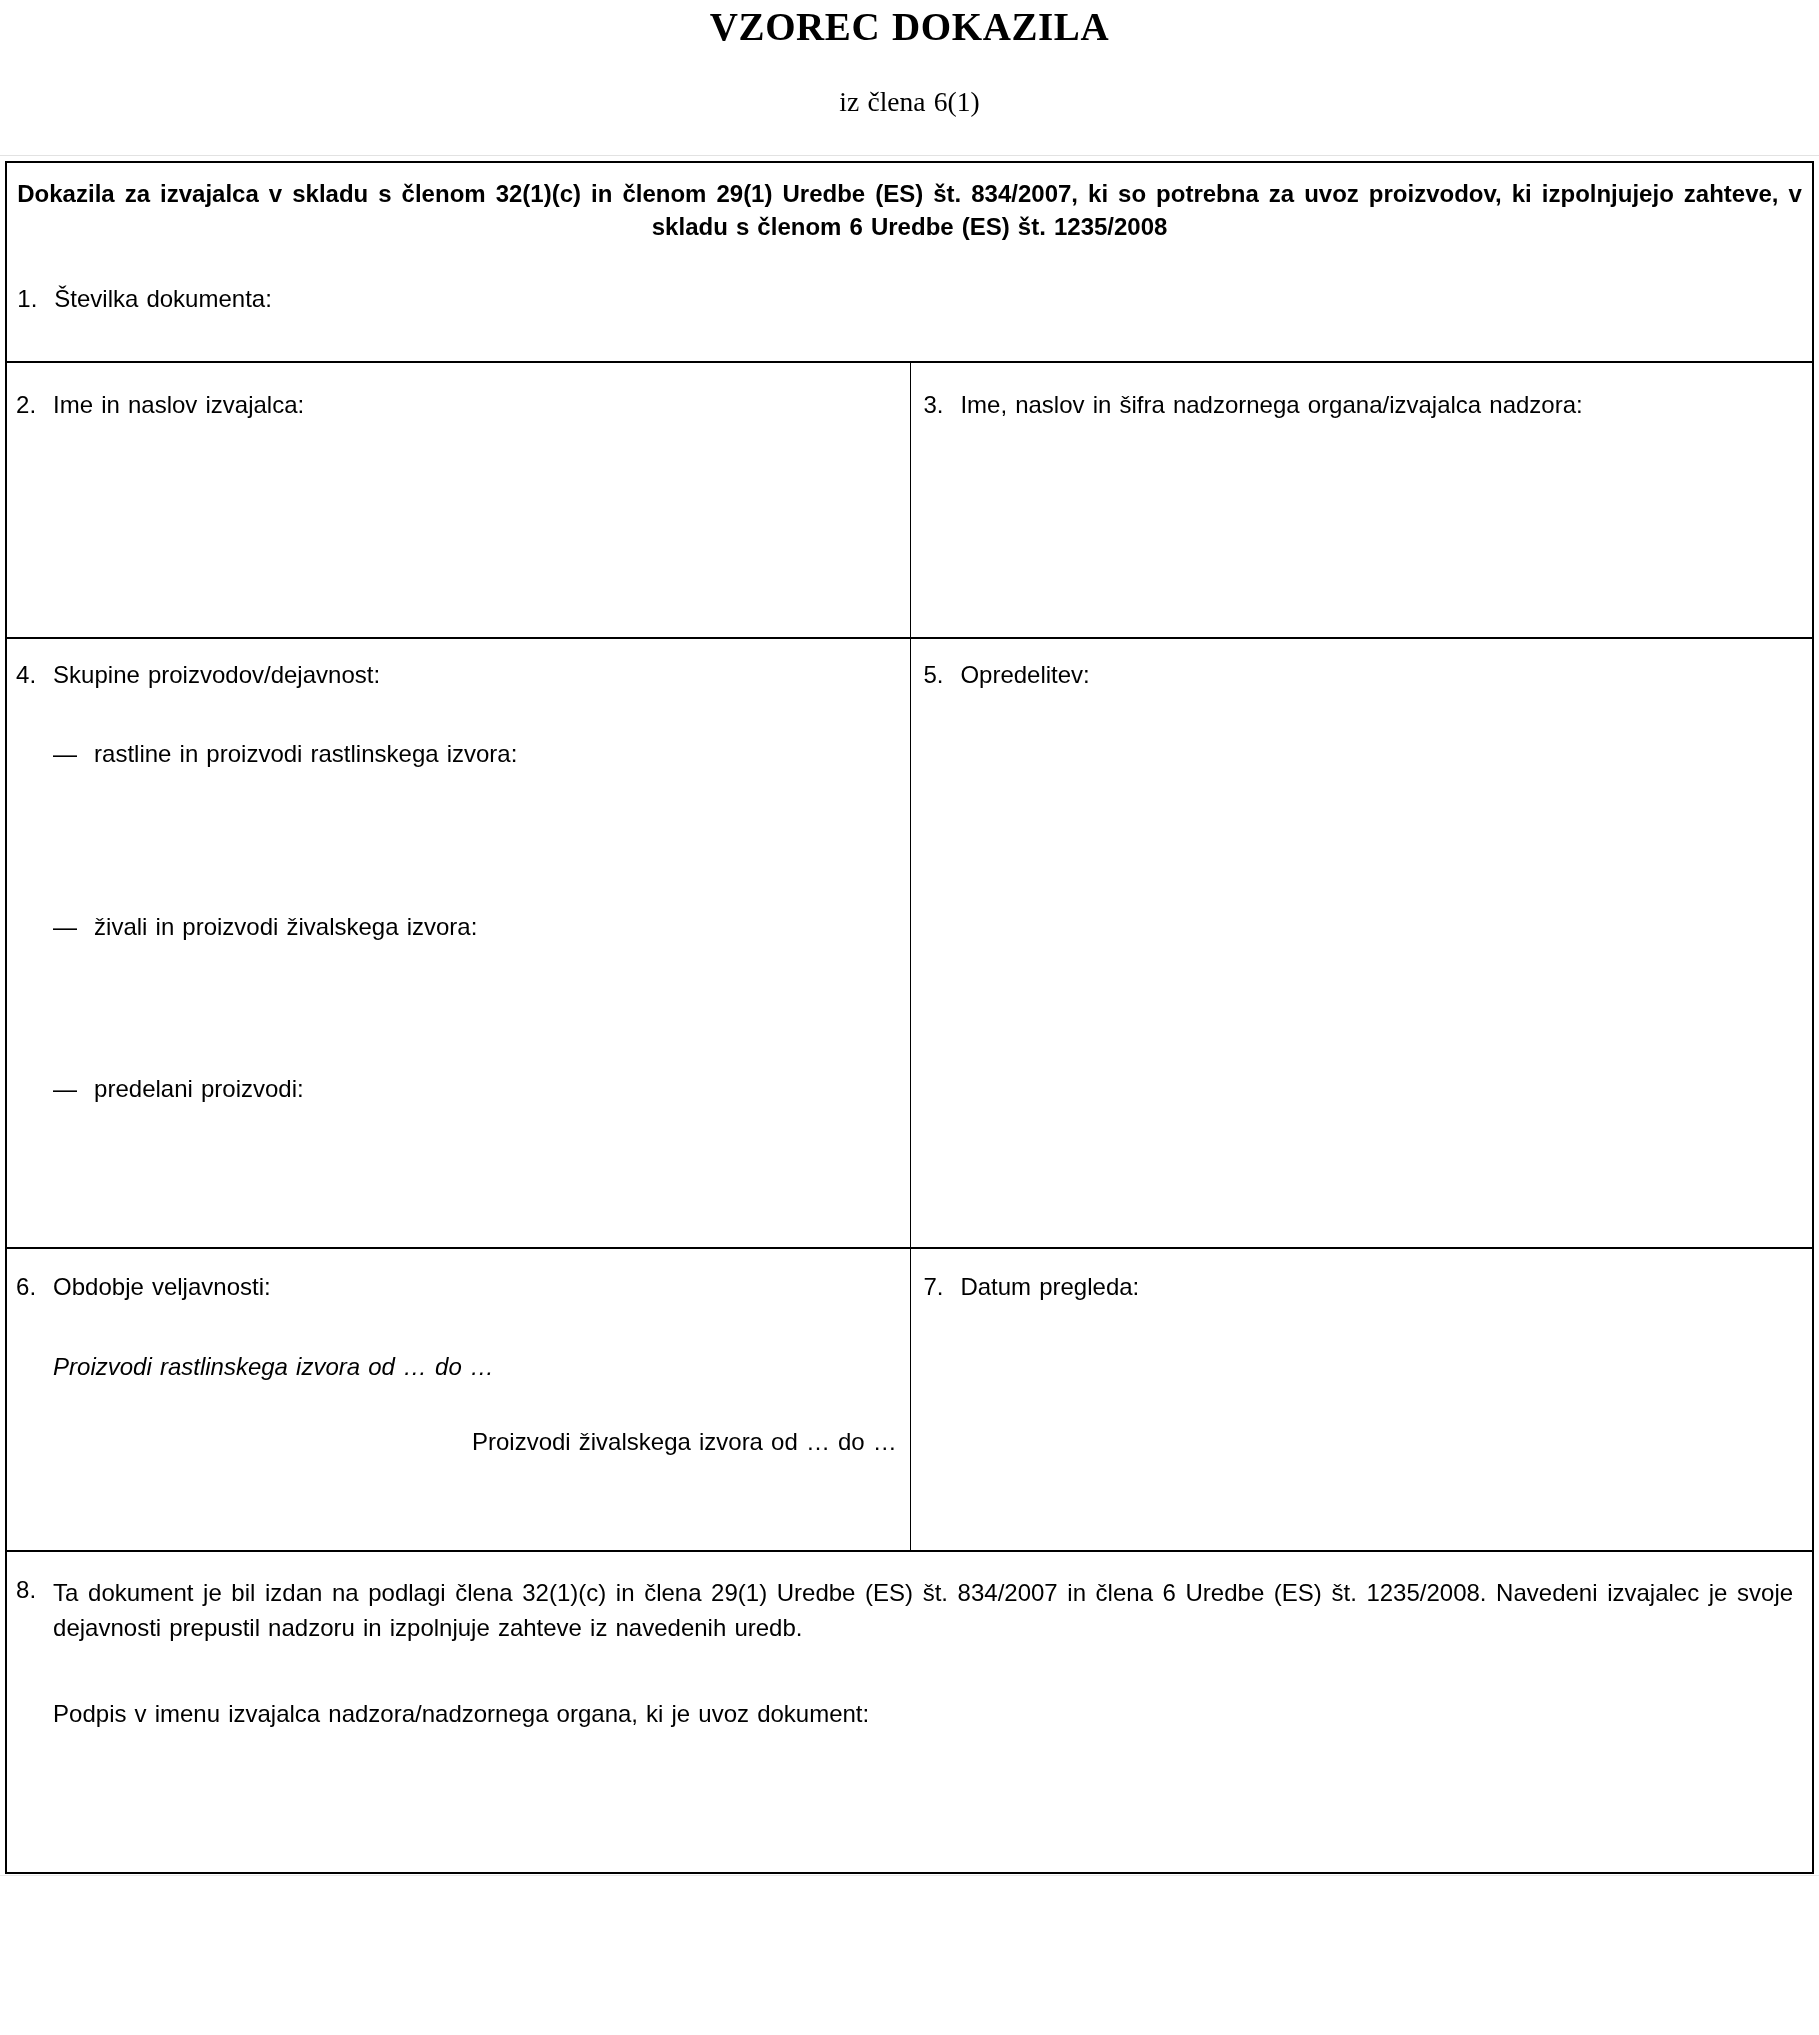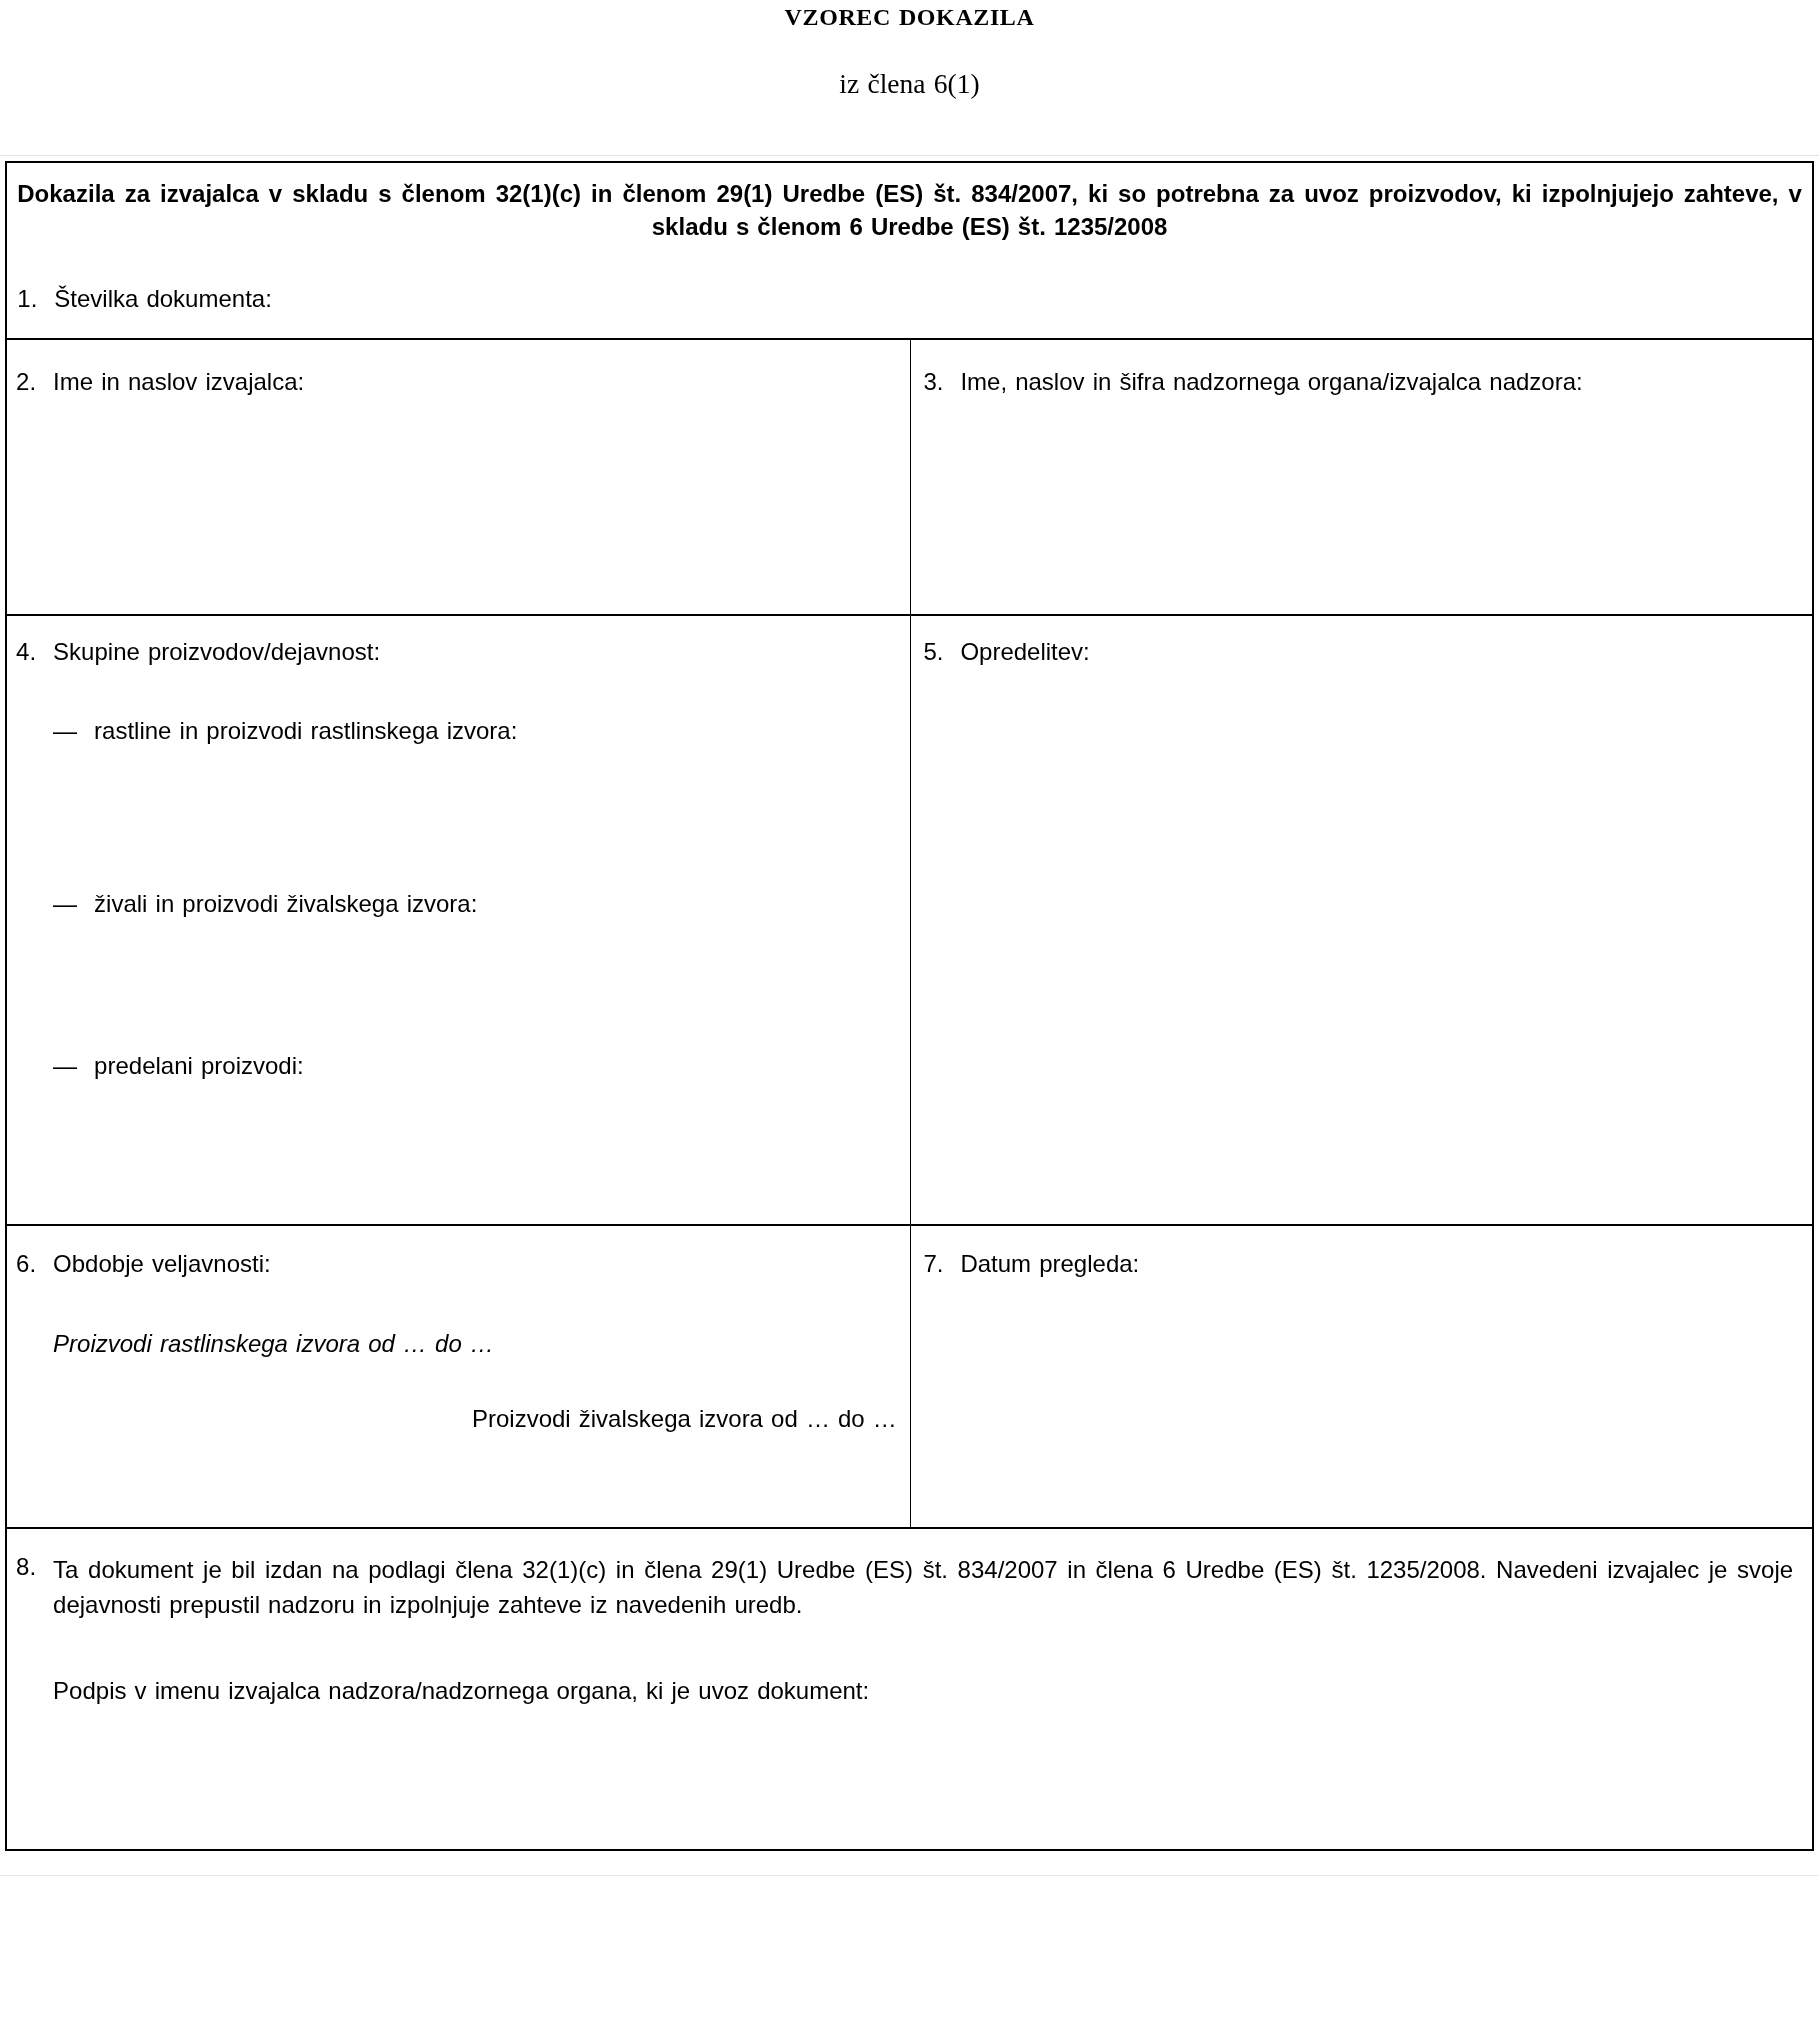--- a/index.html
+++ b/index.html
@@ -14,21 +14,21 @@
     font-family: "Liberation Sans", sans-serif;
     font-size: 24px;
     color: #000;
     word-spacing: 0.06em;
     -webkit-font-smoothing: antialiased;
   }
   .doc-title {
     text-align: center;
     font-family: "Liberation Serif", serif;
     font-weight: bold;
-    font-size: 24px;
+    font-size: 39px;
     padding-top: 3.8px;
     letter-spacing: 0.6px;
   }
   .doc-subtitle {
     text-align: center;
     font-family: "Liberation Serif", serif;
     font-weight: normal;
     font-size: 27.5px;
     margin-top: 37px;
   }
@@ -58,21 +58,21 @@
     position: relative;
   }
   .row + .row { border-top: 2.6px solid #000; }
   .row.cols {
     display: grid;
     grid-template-columns: 1fr 1fr;
   }
   .cell { box-sizing: border-box; }
   .cell.right { border-left: 1.9px solid #000; }
 
-  .r1 { height: 175px; padding: 14px 10.2px 0 10.2px; }
+  .r1 { height: 198px; padding: 14px 10.2px 0 10.2px; }
   .r2 { height: 276px; }
   .r3 { height: 610px; }
   .r4 { height: 303px; }
   .r5 { height: 322px; padding: 24px 19px 0 9px; }
 
   .cell.left  { padding: 28px 12.8px 0 9px; }
   .cell.right { padding: 28px 19px 0 12.8px; }
   .r3 > .cell.left  { padding-top: 22px; }
   .r3 > .cell.right { padding-top: 22px; }
   .r4 > .cell.left  { padding-top: 24px; }

